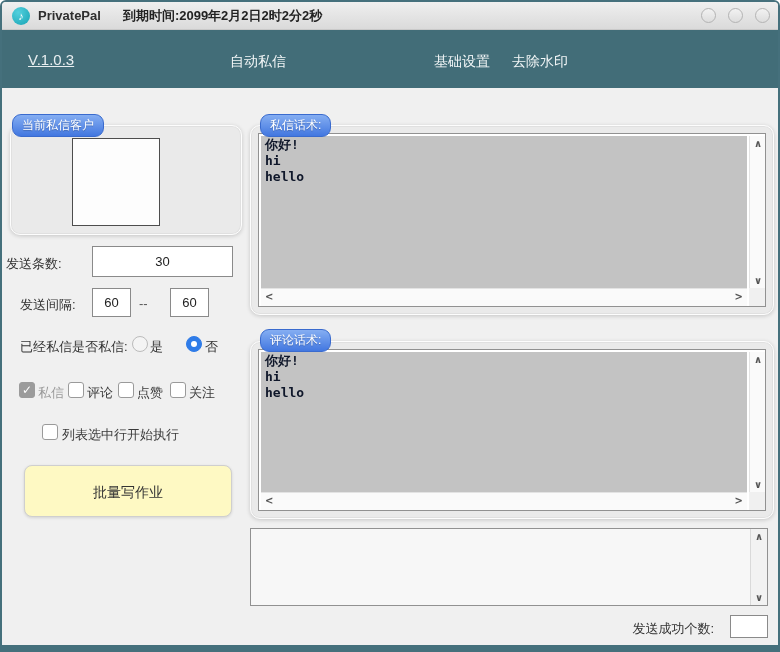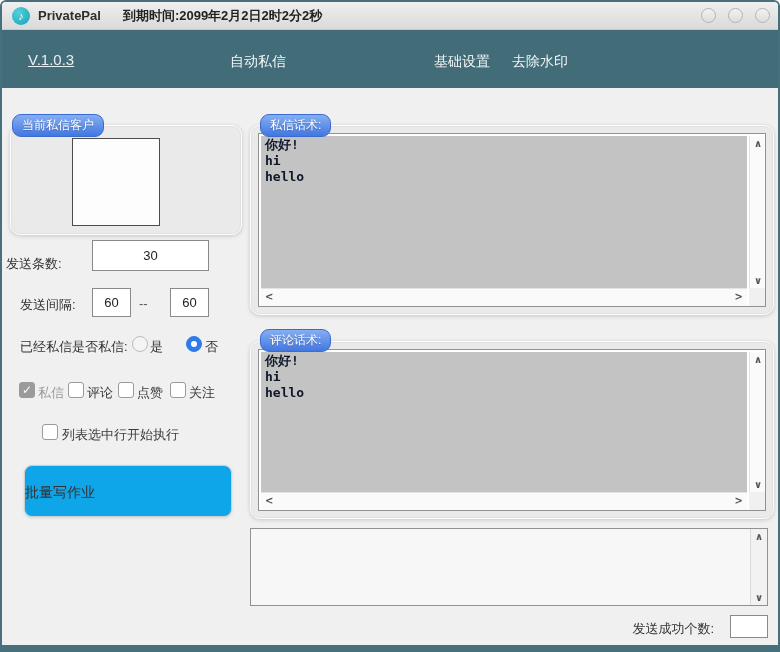--- a/index.html
+++ b/index.html
@@ -99,23 +99,23 @@
     border: 1px solid #9a9a9a; border-radius: 3px; background: #fff;
   }
   .checkbox.checked-disabled {
     background: #9b9b9b; border-color: #9b9b9b;
     color: #fff; font-size: 12px; line-height: 15px; text-align: center;
   }
   .cb-label { position: absolute; font-size: 13px; color: #3a3a3a; }
   .cb-label.disabled { color: #9a9a9a; }
   .big-button {
     position: absolute;
-    background: #0ea5e9; border: 1px solid #cfcfcf; border-radius: 8px;
+    background: #fef9c3; border: 1px solid #cfcfcf; border-radius: 8px;
     box-shadow: 0 1px 3px rgba(0,0,0,.12);
-    font-size: 14px; color: #333; 
+    font-size: 14px; color: #333; text-align: center;
     cursor: pointer;
   }
   
   .ta-wrap {
     position: absolute; background: #fff; border: 1px solid #919191;
   }
   .ta-content {
     position: absolute; left: 2px; top: 2px; right: 18px; bottom: 18px;
     background: #c3c3c3; overflow: hidden;
     font-family: "DejaVu Sans Mono", "Liberation Mono", monospace;
@@ -168,21 +168,21 @@
     <div class="nav-tab" style="left:492px">去除水印</div>
   </div>
 
   <div class="main">
 
     <div class="badge" style="left:10px; top:26px;">当前私信客户</div>
     <div class="groupbox" style="left:8px; top:37px; width:232px; height:110px;"></div>
     <div class="photo-box" style="left:70px; top:50px; width:88px; height:88px;"></div>
 
     <div class="field-label" style="left:4px; top:167px;">发送条数:</div>
-    <input class="text-input" style="left: 90px; top: 152px; width: 117px; height: 31px;" value="30">
+    <input class="text-input" style="left: 90px; top: 158px; width: 141px; height: 31px;" value="30">
 
     <div class="field-label" style="left:18px; top:208px;">发送间隔:</div>
     <input class="text-input" style="left: 90px; top: 200px; width: 39px; height: 29px;" value="60">
     <div class="field-label" style="left:137px; top:208px; color:#555;">--</div>
     <input class="text-input" style="left: 168px; top: 200px; width: 39px; height: 29px;" value="60">
 
     <div class="field-label" style="left:18px; top:250px;">已经私信是否私信:</div>
     <div class="radio" style="left:130px; top:248px;"></div>
     <div class="field-label" style="left:148px; top:250px;">是</div>
     <div class="radio checked" style="left:184px; top:248px;"></div>

